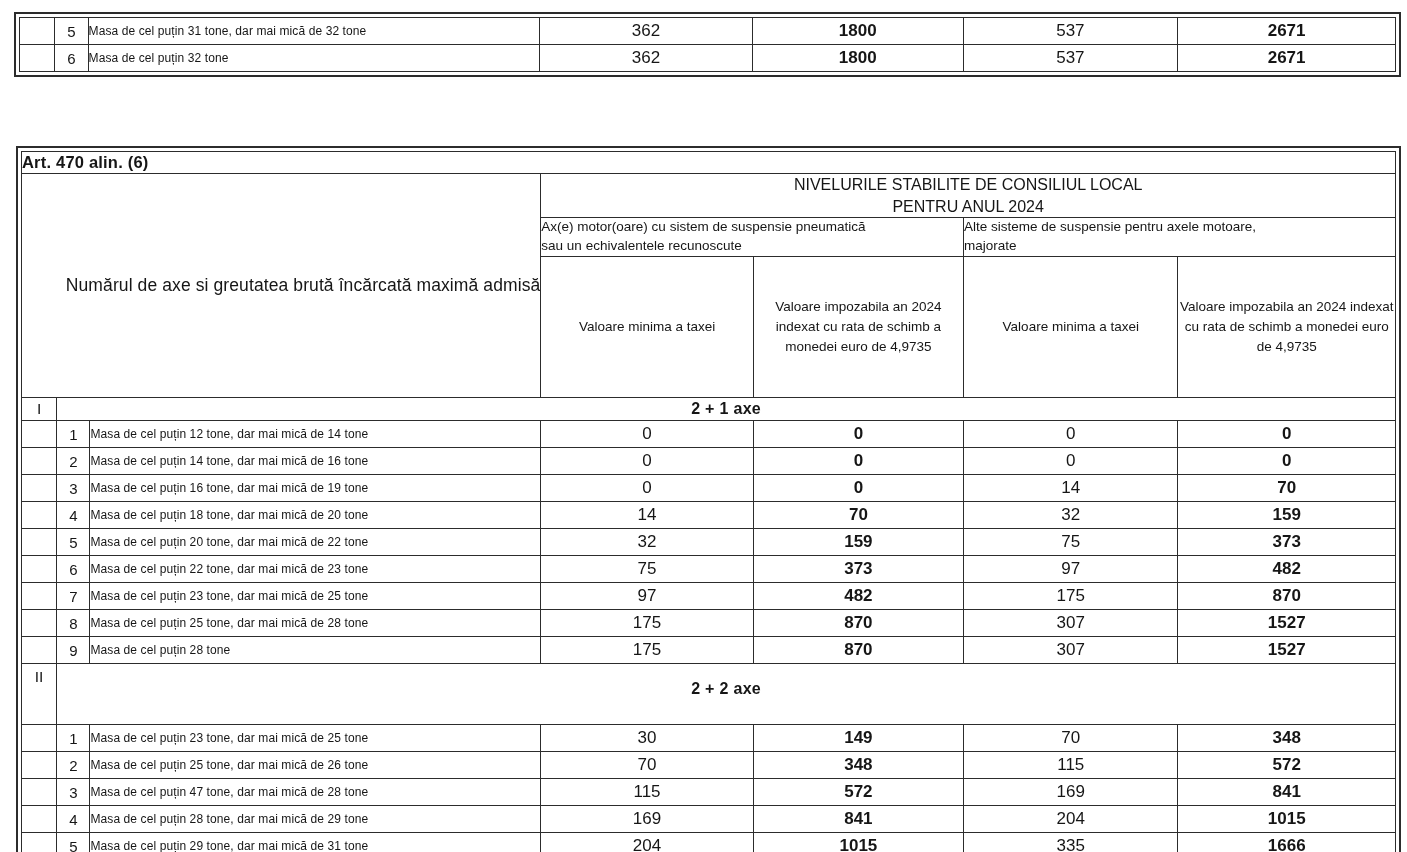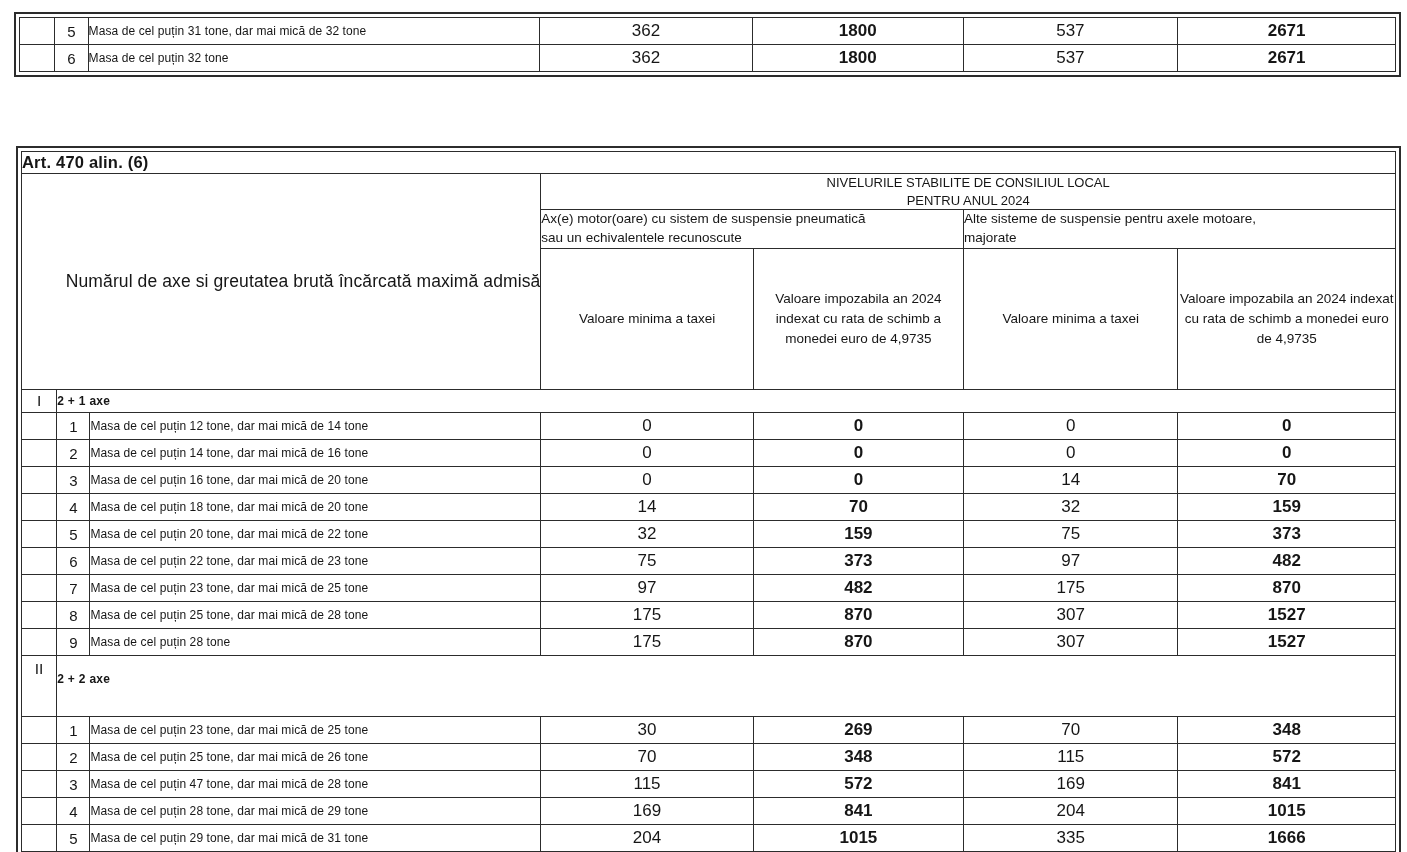--- a/index.html
+++ b/index.html
@@ -39,27 +39,27 @@
   tr.data td{height:26px;}
 
   .title-cell{
     height:21px;font-weight:700;font-size:16.5px;
     text-align:left;padding-left:7px;letter-spacing:.2px;
   }
   .axes-cell{
     text-align:right;font-size:17.5px;line-height:1.45;
     padding:0 36px;letter-spacing:.1px;
   }
-  .niv{height:34px;text-align:center;font-size:13px;line-height:1.35;}
+  .niv{height:34px;text-align:center;font-size:16px;line-height:1.35;}
   .grp{height:38px;text-align:left;font-size:13.5px;line-height:1.4;}
   .sub{
     height:140px;text-align:center;font-size:13.5px;line-height:1.5;
     padding:0 17px;
   }
-  .sec-label{height:22px;font-weight:700;font-size:12px;letter-spacing:.3px;}
+  .sec-label{height:22px;text-align:center;font-weight:700;font-size:16px;letter-spacing:.3px;}
   .sec-roman{font-size:15.5px;}
   tr.sec2-row td{height:44px;vertical-align:top;}
   tr.sec2-row .sec-label{padding-top:16px;}
   tr.sec2-row .sec-roman{padding-top:4px;text-align:center;}
 </style>
 </head>
 <body>
 
 <div class="frame" id="top-frame">
   <table class="grid">
@@ -153,21 +153,21 @@
         <td class="c-num">2</td>
         <td class="c-desc">Masa de cel puțin 14 tone, dar mai mică de 16 tone</td>
         <td class="c-val">0</td>
         <td class="c-val bold">0</td>
         <td class="c-val">0</td>
         <td class="c-val bold">0</td>
       </tr>
       <tr class="data">
         <td class="c-roman"></td>
         <td class="c-num">3</td>
-        <td class="c-desc">Masa de cel puțin 16 tone, dar mai mică de 20 tone</td>
+        <td class="c-desc">Masa de cel puțin 16 tone, dar mai mică de 19 tone</td>
         <td class="c-val">0</td>
         <td class="c-val bold">0</td>
         <td class="c-val">14</td>
         <td class="c-val bold">70</td>
       </tr>
       <tr class="data">
         <td class="c-roman"></td>
         <td class="c-num">4</td>
         <td class="c-desc">Masa de cel puțin 18 tone, dar mai mică de 20 tone</td>
         <td class="c-val">14</td>
@@ -224,21 +224,21 @@
       <tr class="sec2-row">
         <td class="c-roman sec-roman">II</td>
         <td class="sec-label" colspan="6">2 + 2 axe</td>
       </tr>
 
       <tr class="data">
         <td class="c-roman"></td>
         <td class="c-num">1</td>
         <td class="c-desc">Masa de cel puțin 23 tone, dar mai mică de 25 tone</td>
         <td class="c-val">30</td>
-        <td class="c-val bold">269</td>
+        <td class="c-val bold">149</td>
         <td class="c-val">70</td>
         <td class="c-val bold">348</td>
       </tr>
       <tr class="data">
         <td class="c-roman"></td>
         <td class="c-num">2</td>
         <td class="c-desc">Masa de cel puțin 25 tone, dar mai mică de 26 tone</td>
         <td class="c-val">70</td>
         <td class="c-val bold">348</td>
         <td class="c-val">115</td>

